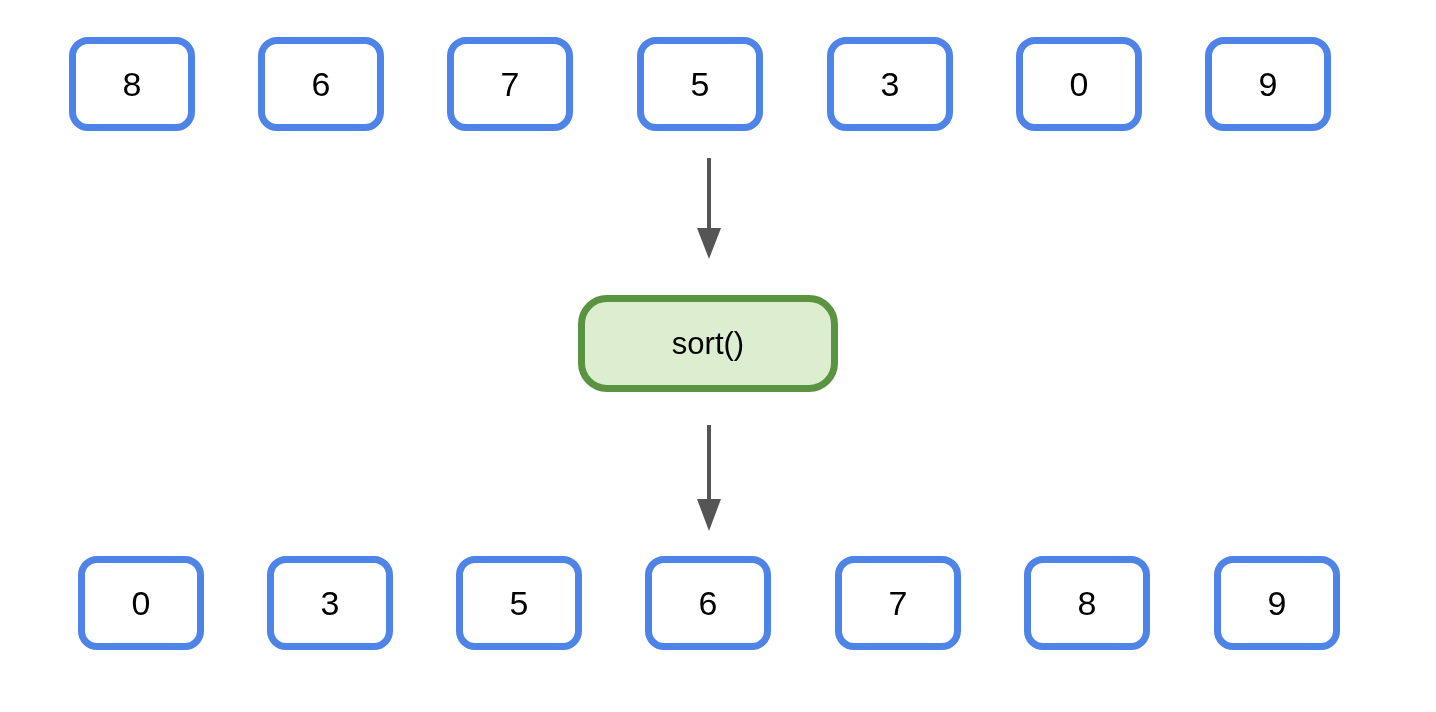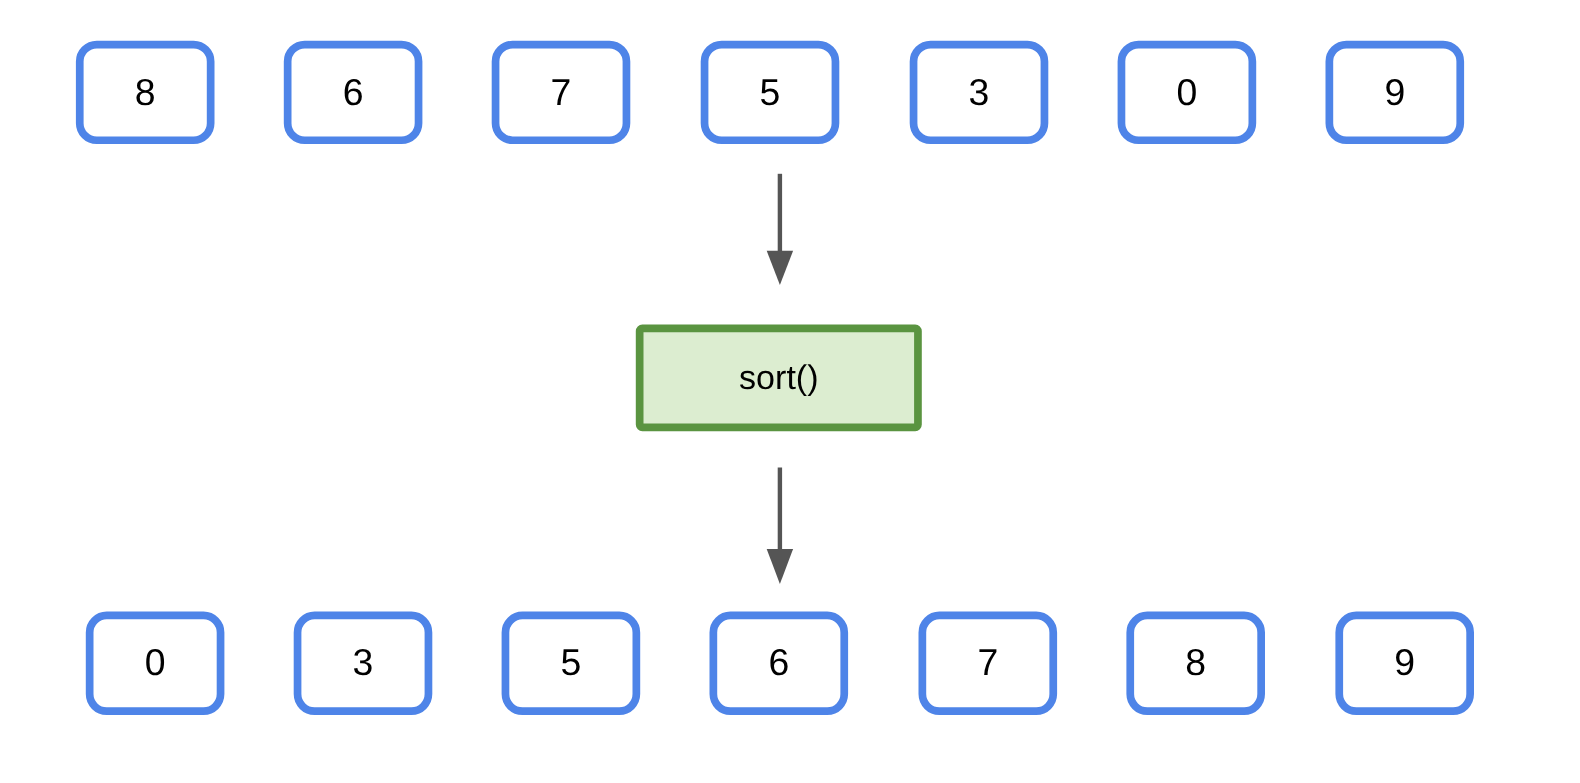--- a/index.html
+++ b/index.html
@@ -47,21 +47,21 @@
 
   
   #sort-node {
     position: absolute;
     left: 578px;
     top: 295px;
     width: 260px;
     height: 97px;
     box-sizing: border-box;
     border: 7px solid #5a9440;
-    border-radius: 6px;
+    border-radius: 29px;
     background: #dcedd0;
     display: flex;
     align-items: center;
     justify-content: center;
   }
   #sort-node .node-label {
     font-family: "Liberation Sans", sans-serif;
     font-size: 31px;
     font-weight: 400;
     color: #000000;

